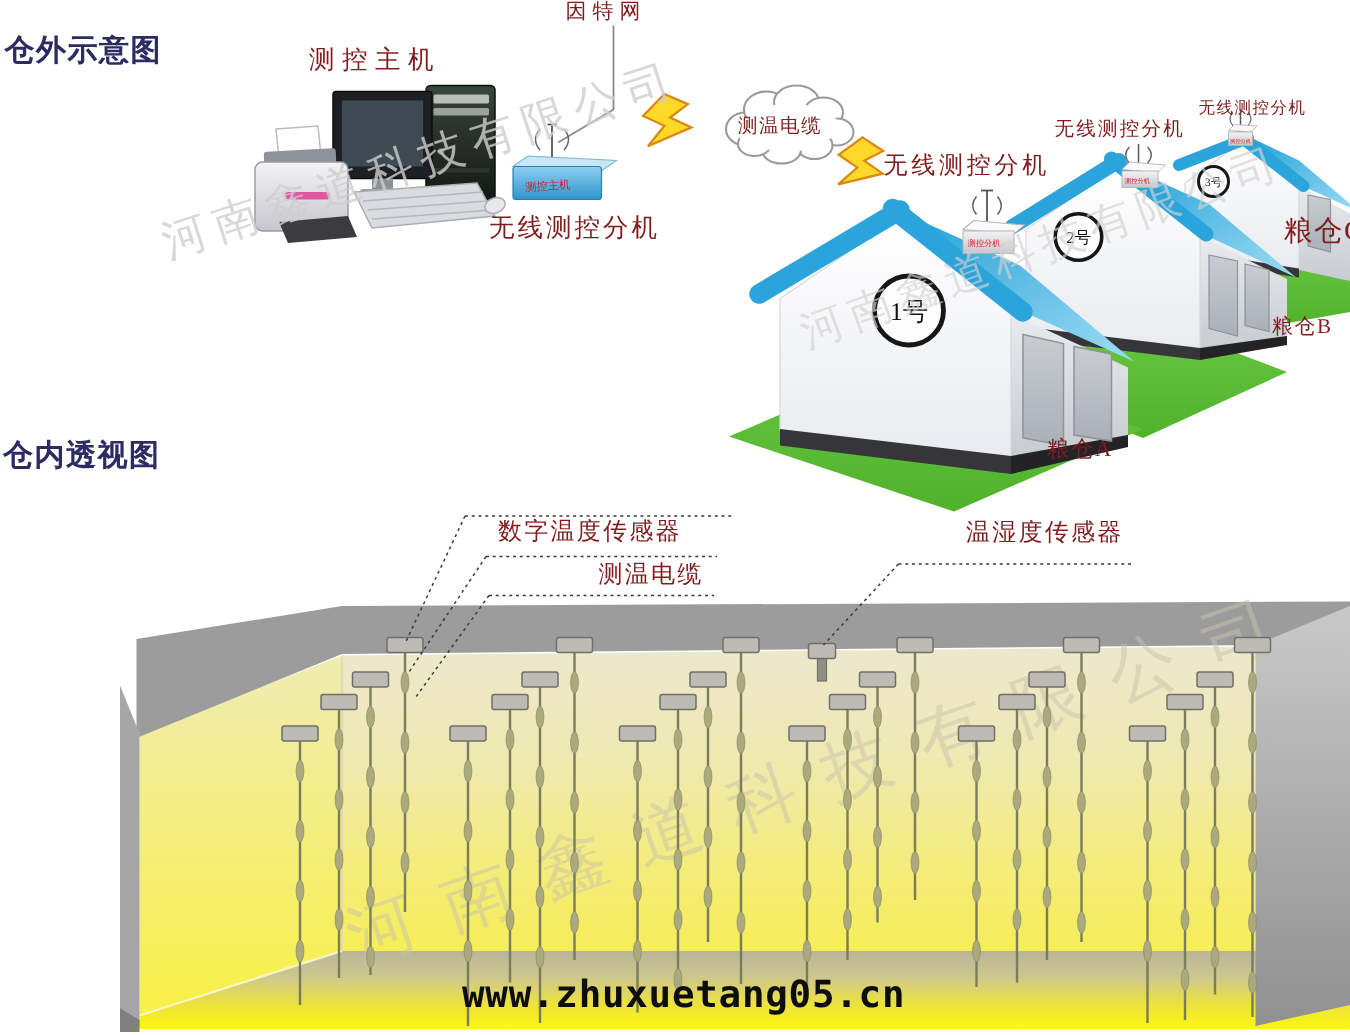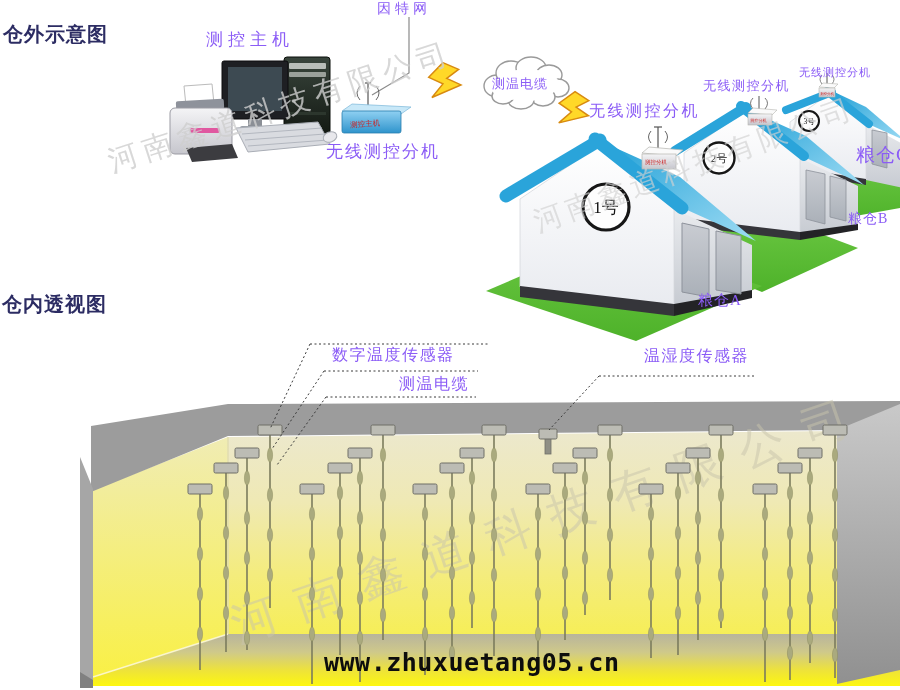--- a/index.html
+++ b/index.html
@@ -1,19 +1,19 @@
 <!DOCTYPE html>
 <html><head>
 <meta charset="utf-8">
 <style>
   html,body{margin:0;padding:0;background:#ffffff;}
   #stage{position:relative;width:900px;height:690px;background:#ffffff;overflow:hidden;
          font-family:"Liberation Serif",serif;}
   #stage svg{position:absolute;left:0;top:0;z-index:1;}
-  .lbl{position:absolute;color:#8b5cf6;white-space:nowrap;z-index:6;line-height:1.15;}
+  .lbl{position:absolute;color:#7f1d1d;white-space:nowrap;z-index:6;line-height:1.15;}
   .title{font-family:Liberation Serif, serif;font-weight:bold;color:#2c2c63;
          font-size:20px;letter-spacing:1px;}
   .url{font-family:"DejaVu Sans Mono",monospace;font-weight:bold;color:#0d0d0d;
        font-size:25px;letter-spacing:0.5px;}
   svg text{font-family:"Liberation Serif",serif;}
 </style>
 </head>
 <body>
 
 <div id="stage">
@@ -456,15 +456,15 @@
 <div class="lbl" style="left:799px;top:66px;font-size:11px;letter-spacing:1px;">无线测控分机</div>
 
 <div class="lbl" style="left:698px;top:292px;font-size:15px;letter-spacing:1px;">粮仓A</div>
 <div class="lbl" style="left:848px;top:211px;font-size:14px;letter-spacing:1px;">粮仓B</div>
 <div class="lbl" style="left:856px;top:144px;font-size:19px;letter-spacing:1px;">粮仓C</div>
 
 <div class="lbl" style="left:332px;top:346px;font-size:16px;letter-spacing:1.5px;font-family:Liberation Serif, serif;">数字温度传感器</div>
 <div class="lbl" style="left:399px;top:375px;font-size:16px;letter-spacing:1.5px;">测温电缆</div>
 <div class="lbl" style="left:644px;top:347px;font-size:16px;letter-spacing:1.5px;">温湿度传感器</div>
 
-<div class="lbl url" style="left:324px;top:649px;">www.zhuxuetang05.cn</div>
+<div class="lbl url" style="left:308px;top:649px;">www.zhuxuetang05.cn</div>
 
 </div>
 
 </body></html>

